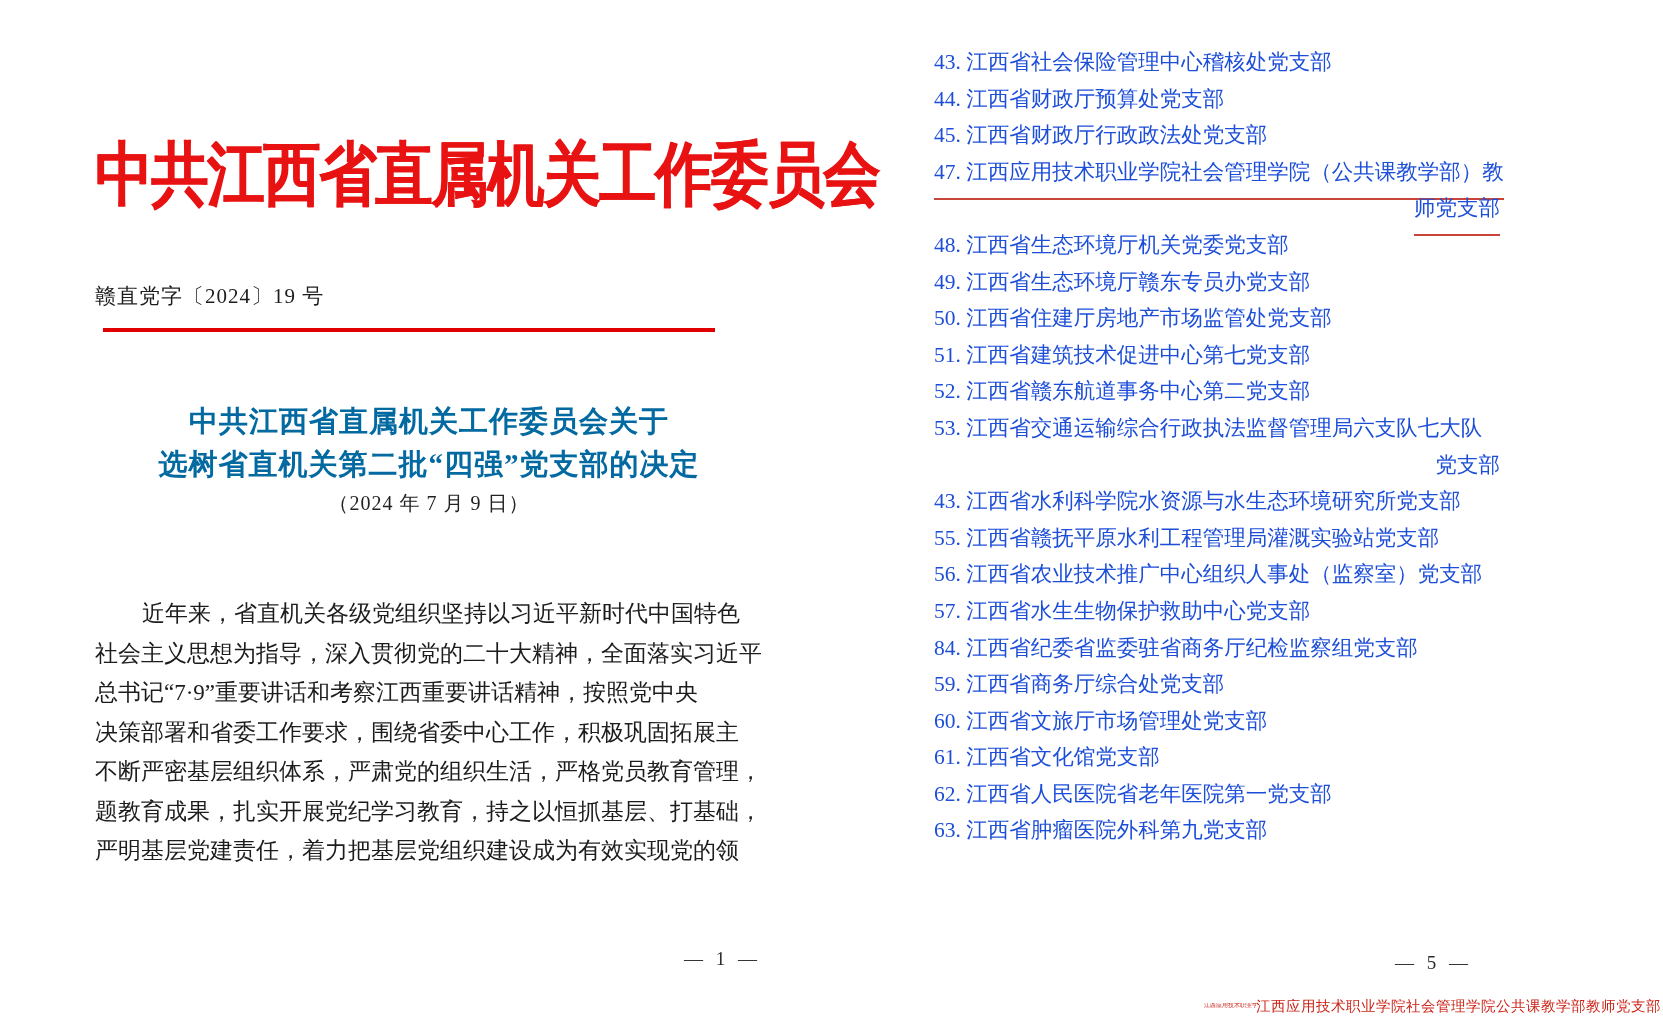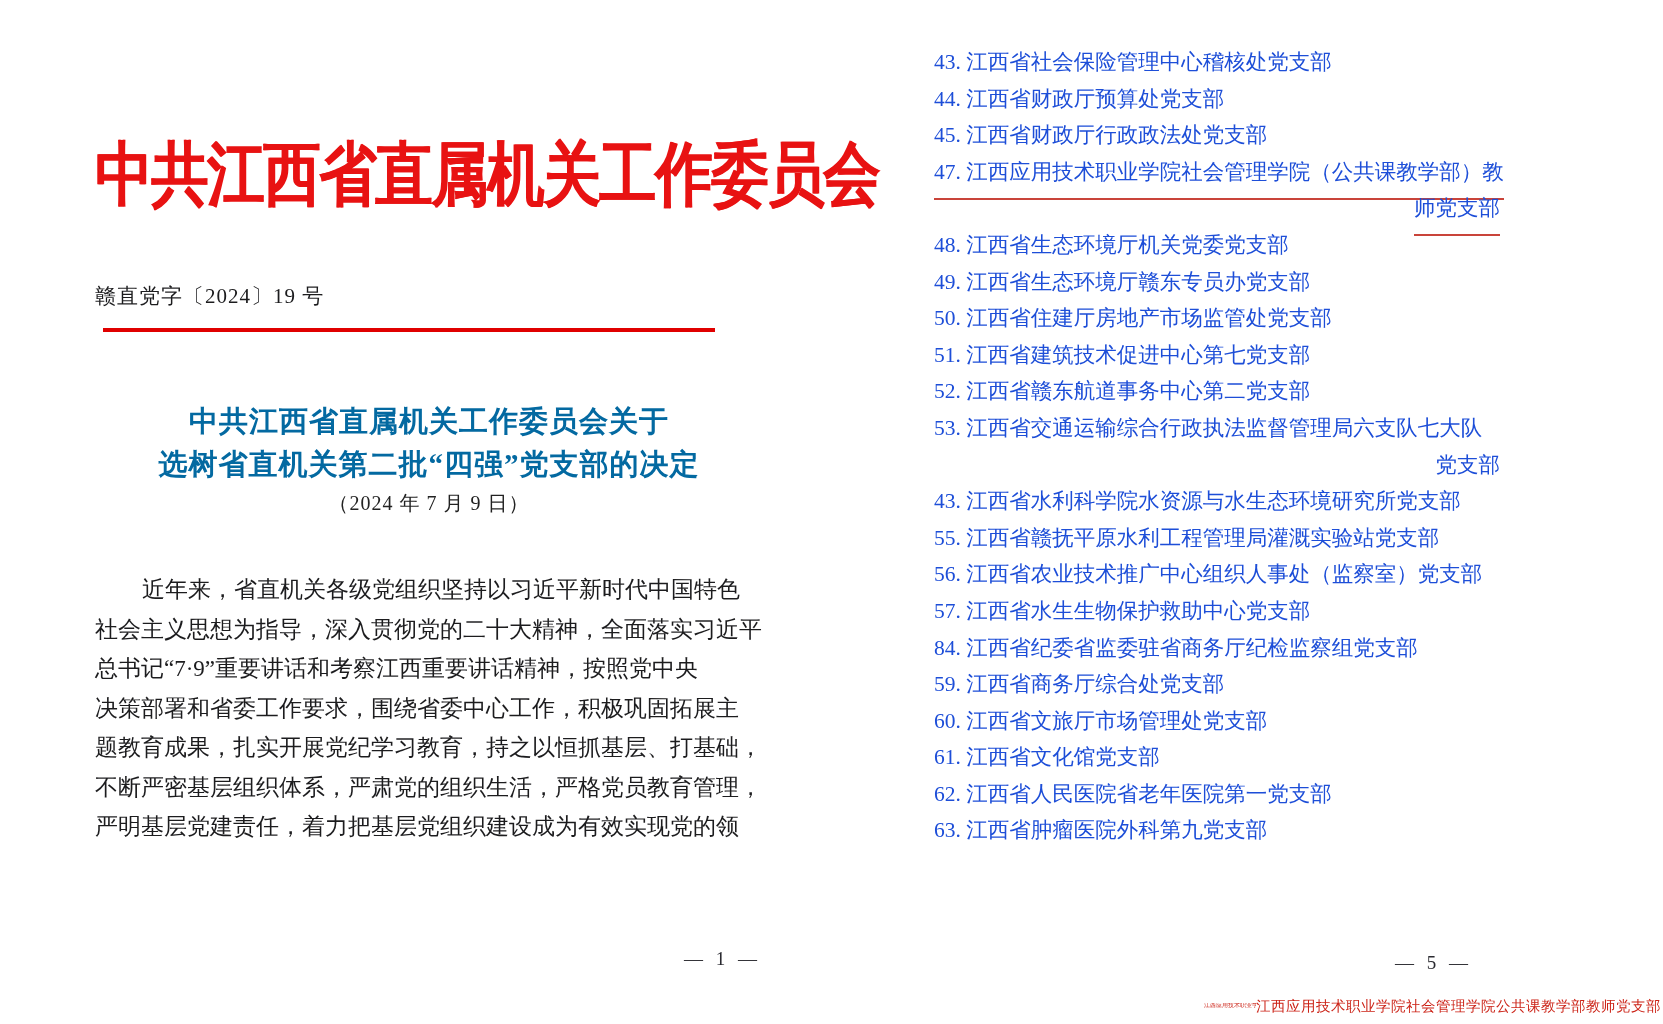--- a/index.html
+++ b/index.html
@@ -60,21 +60,21 @@
   .doc-date {
     position: absolute;
     left: 0; top: 490px; width: 100%;
     text-align: center;
     color: #222;
     font-size: 20px;
     letter-spacing: 1px;
   }
   .doc-body {
     position: absolute;
-    left: 0; top: 570px; width: 668px;
+    left: 0; top: 594px; width: 668px;
     color: #1c1c1e;
     font-size: 23px;
     line-height: 39.5px;
     letter-spacing: 0px;
   }
   .body-line { white-space: nowrap; }
   .body-line.indent { text-indent: 47px; }
   .page-num-left {
     position: absolute;
     right: 2px; top: 948px;
@@ -145,22 +145,22 @@
     <div class="doc-title">
       <div>中共江西省直属机关工作委员会关于</div>
       <div>选树省直机关第二批“四强”党支部的决定</div>
     </div>
     <div class="doc-date">（2024 年 7 月 9 日）</div>
     <div class="doc-body">
         <div class="body-line indent">近年来，省直机关各级党组织坚持以习近平新时代中国特色</div>
         <div class="body-line">社会主义思想为指导，深入贯彻党的二十大精神，全面落实习近平</div>
         <div class="body-line">总书记“7·9”重要讲话和考察江西重要讲话精神，按照党中央</div>
         <div class="body-line">决策部署和省委工作要求，围绕省委中心工作，积极巩固拓展主</div>
+        <div class="body-line">不断严密基层组织体系，严肃党的组织生活，严格党员教育管理，</div>
         <div class="body-line">题教育成果，扎实开展党纪学习教育，持之以恒抓基层、打基础，</div>
-        <div class="body-line">不断严密基层组织体系，严肃党的组织生活，严格党员教育管理，</div>
         <div class="body-line">严明基层党建责任，着力把基层党组织建设成为有效实现党的领</div>
       </div>
     <div class="page-num-left">— 1 —</div>
   </div>
 
   <div class="page-right">
     <div class="branch-list">
         <div class="list-line"><span class="ltext">43. 江西省社会保险管理中心稽核处党支部</span></div>
         <div class="list-line"><span class="ltext">44. 江西省财政厅预算处党支部</span></div>
         <div class="list-line"><span class="ltext">45. 江西省财政厅行政政法处党支部</span></div>

